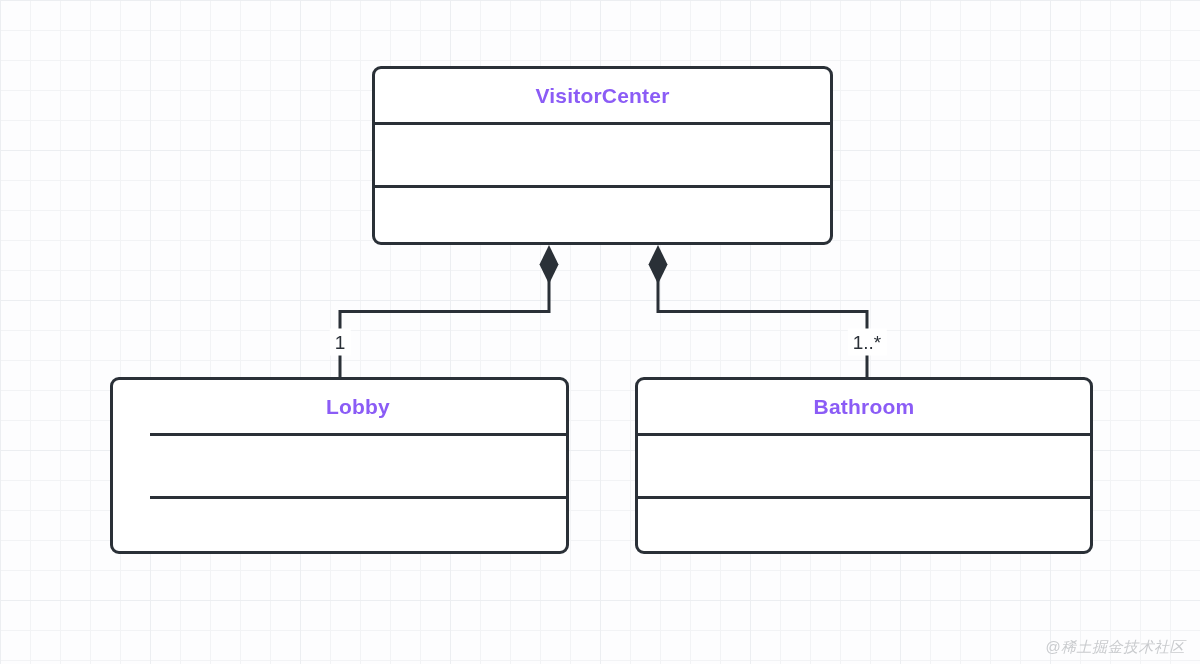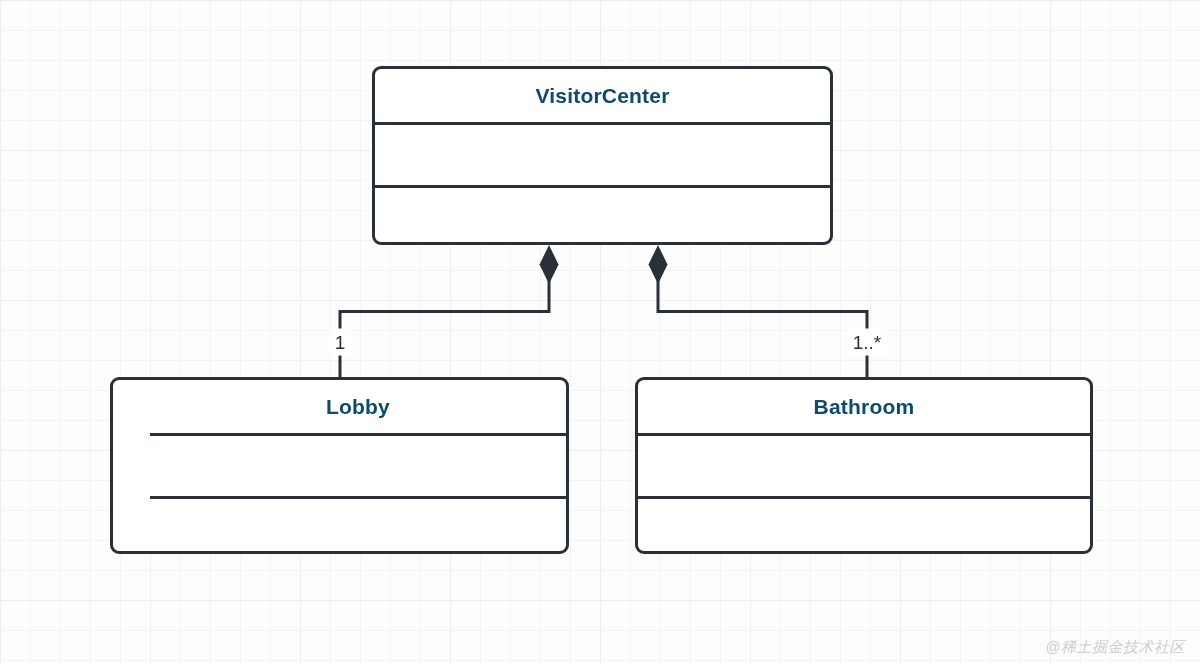--- a/index.html
+++ b/index.html
@@ -29,21 +29,21 @@
     pointer-events: none;
   }
   .uml-class {
     position: absolute;
     box-sizing: border-box;
     border: 3px solid #2a3037;
     border-radius: 9px;
     background: #ffffff;
     display: flex;
     flex-direction: column;
-    color: #0c4a6e;
+    color: #8b5cf6;
   }
   .uml-class .title-compartment {
     height: 53px;
     flex: 0 0 auto;
     display: flex;
     align-items: center;
     justify-content: center;
     font-size: 21px;
     font-weight: 600;
     letter-spacing: 0.2px;

